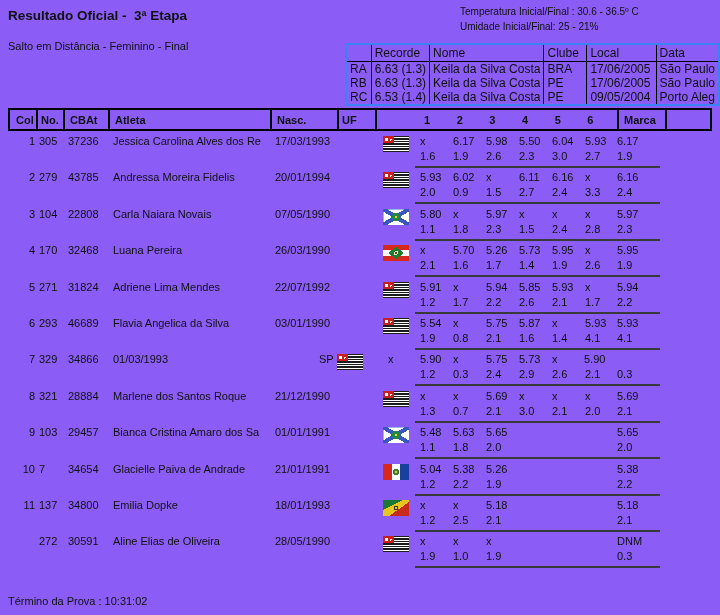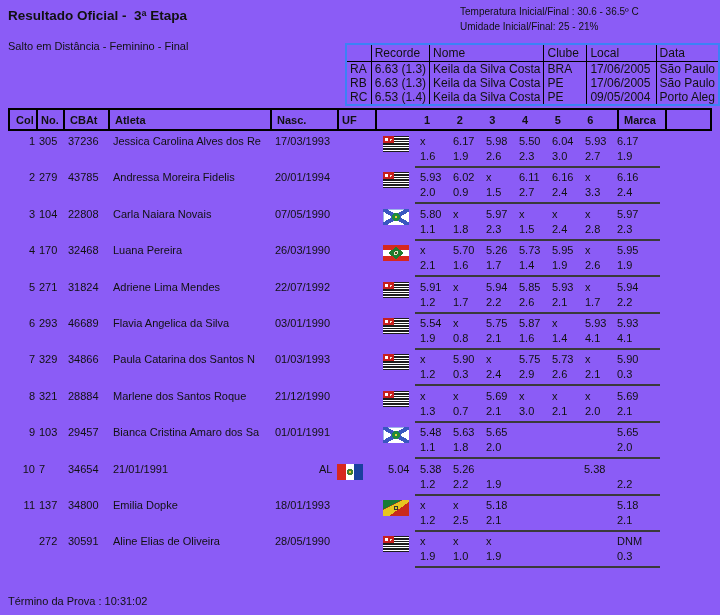--- a/index.html
+++ b/index.html
@@ -389,21 +389,20 @@
           <div class="c-wind">1.4</div>
           <div class="c-wind">4.1</div>
           <div class="c-marca">4.1</div>
         </div>
       </div>
       <div class="row">
         <div class="line line1">
           <div class="c-col">7</div>
           <div class="c-no">329</div>
           <div class="c-cbat">34866</div>
-          <div class="c-atleta">Paula Catarina dos Santos N</div>
           <div class="c-nasc">01/03/1993</div>
           <div class="c-uf">SP</div>
           <div class="c-flag">
             <svg width="26" height="16" viewBox="0 0 26 16" shape-rendering="crispEdges">
               <rect x="0" y="0" width="26" height="16" fill="#1c1c1c"></rect>
               <rect x="0" y="1.23" width="26" height="1.23" fill="#ffffff"></rect>
               <rect x="0" y="3.69" width="26" height="1.23" fill="#ffffff"></rect>
               <rect x="0" y="6.15" width="26" height="1.23" fill="#ffffff"></rect>
               <rect x="0" y="8.62" width="26" height="1.23" fill="#ffffff"></rect>
               <rect x="0" y="11.08" width="26" height="1.23" fill="#ffffff"></rect>
@@ -524,20 +523,21 @@
           <div class="c-wind"></div>
           <div class="c-wind"></div>
           <div class="c-marca">2.0</div>
         </div>
       </div>
       <div class="row">
         <div class="line line1">
           <div class="c-col">10</div>
           <div class="c-no">7</div>
           <div class="c-cbat">34654</div>
+          <div class="c-atleta">Glacielle Paiva de Andrade</div>
           <div class="c-nasc">21/01/1991</div>
           <div class="c-uf">AL</div>
           <div class="c-flag">
             <svg width="26" height="16" viewBox="0 0 26 16" shape-rendering="crispEdges">
               <rect x="0" y="0" width="8.7" height="16" fill="#d7281e"></rect>
               <rect x="8.7" y="0" width="8.6" height="16" fill="#ffffff"></rect>
               <rect x="17.3" y="0" width="8.7" height="16" fill="#1b3f9e"></rect>
               <circle cx="13" cy="8" r="3" fill="#3f7f2f"></circle>
               <circle cx="13" cy="8" r="1.3" fill="#e6c832"></circle>
             </svg>

